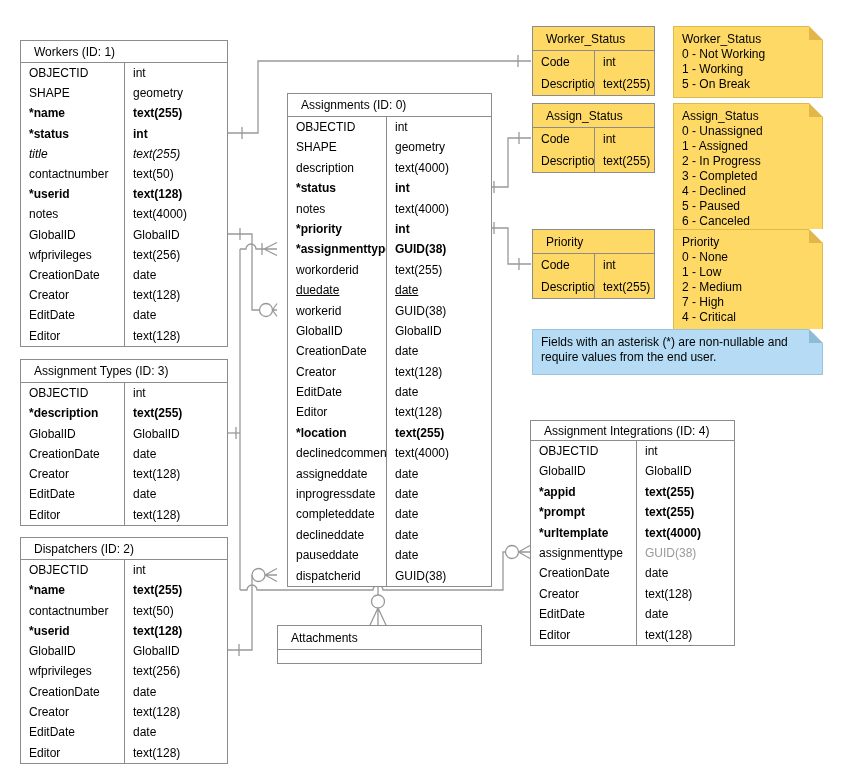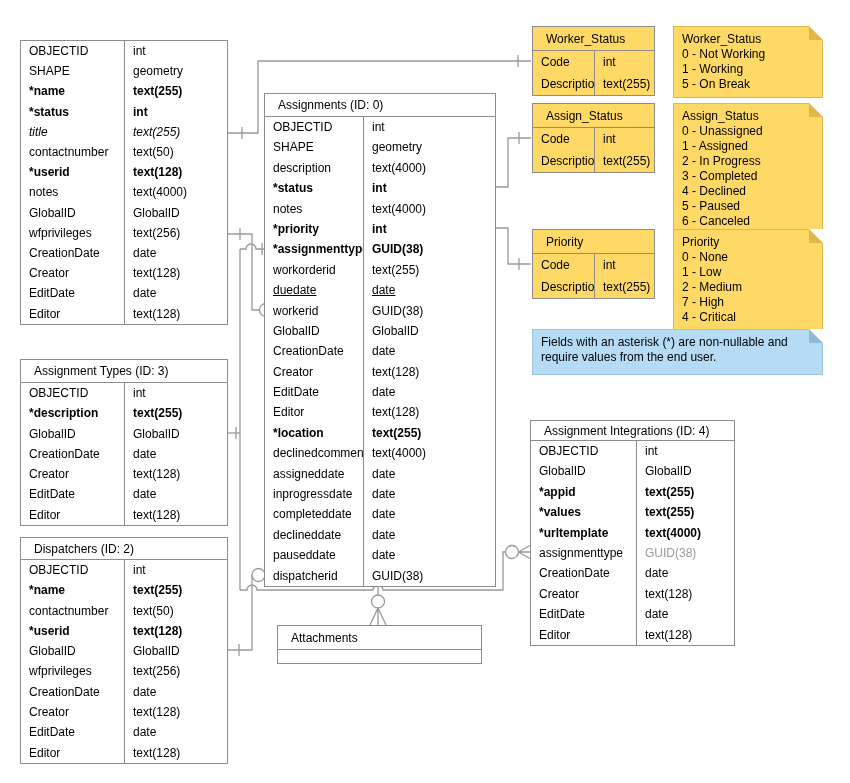--- a/index.html
+++ b/index.html
@@ -82,20 +82,21 @@
       <g>
         <path d="M378 585 V595"></path>
         <circle cx="378" cy="601.5" r="6.5" fill="#fff"></circle>
         <path d="M378 608 L370 625 M378 608 L378 625 M378 608 L386 625"></path>
       </g>
     </g>
   </svg>
 
   <div id="tables">
       <div class="tbl" style="left: 20px; top: 40px; width: 208px;">
+        <div class="hdr" style="height: 22px;">Workers (ID: 1)</div>
         <div class="row" style="height: 20.21px; line-height: 20.21px;">
           <div class="cell name" style="width: 103px;">OBJECTID</div>
           <div class="cell type">int</div>
         </div>
         <div class="row" style="height: 20.21px; line-height: 20.21px;">
           <div class="cell name" style="width: 103px;">SHAPE</div>
           <div class="cell type">geometry</div>
         </div>
         <div class="row" style="height: 20.21px; line-height: 20.21px;">
           <div class="cell name b" style="width: 103px;">*name</div>
@@ -213,21 +214,21 @@
         </div>
         <div class="row" style="height: 20.3px; line-height: 20.3px;">
           <div class="cell name" style="width: 103px;">EditDate</div>
           <div class="cell type">date</div>
         </div>
         <div class="row" style="height: 20.3px; line-height: 20.3px;">
           <div class="cell name" style="width: 103px;">Editor</div>
           <div class="cell type">text(128)</div>
         </div>
       </div>
-      <div class="tbl" style="left: 264px; top: 93px; width: 232px;">
+      <div class="tbl" style="left: 287px; top: 93px; width: 205px;">
         <div class="hdr" style="height: 23px;">Assignments (ID: 0)</div>
         <div class="row" style="height: 20.4px; line-height: 20.4px;">
           <div class="cell name" style="width: 98px;">OBJECTID</div>
           <div class="cell type">int</div>
         </div>
         <div class="row" style="height: 20.4px; line-height: 20.4px;">
           <div class="cell name" style="width: 98px;">SHAPE</div>
           <div class="cell type">geometry</div>
         </div>
         <div class="row" style="height: 20.4px; line-height: 20.4px;">
@@ -327,21 +328,21 @@
         </div>
         <div class="row" style="height: 20.4px; line-height: 20.4px;">
           <div class="cell name" style="width: 105px;">GlobalID</div>
           <div class="cell type">GlobalID</div>
         </div>
         <div class="row" style="height: 20.4px; line-height: 20.4px;">
           <div class="cell name b" style="width: 105px;">*appid</div>
           <div class="cell type b">text(255)</div>
         </div>
         <div class="row" style="height: 20.4px; line-height: 20.4px;">
-          <div class="cell name b" style="width: 105px;">*values</div>
+          <div class="cell name b" style="width: 105px;">*prompt</div>
           <div class="cell type b">text(255)</div>
         </div>
         <div class="row" style="height: 20.4px; line-height: 20.4px;">
           <div class="cell name b" style="width: 105px;">*urltemplate</div>
           <div class="cell type b">text(4000)</div>
         </div>
         <div class="row" style="height: 20.4px; line-height: 20.4px;">
           <div class="cell name" style="width: 105px;">assignmenttype</div>
           <div class="cell type muted">GUID(38)</div>
         </div>

